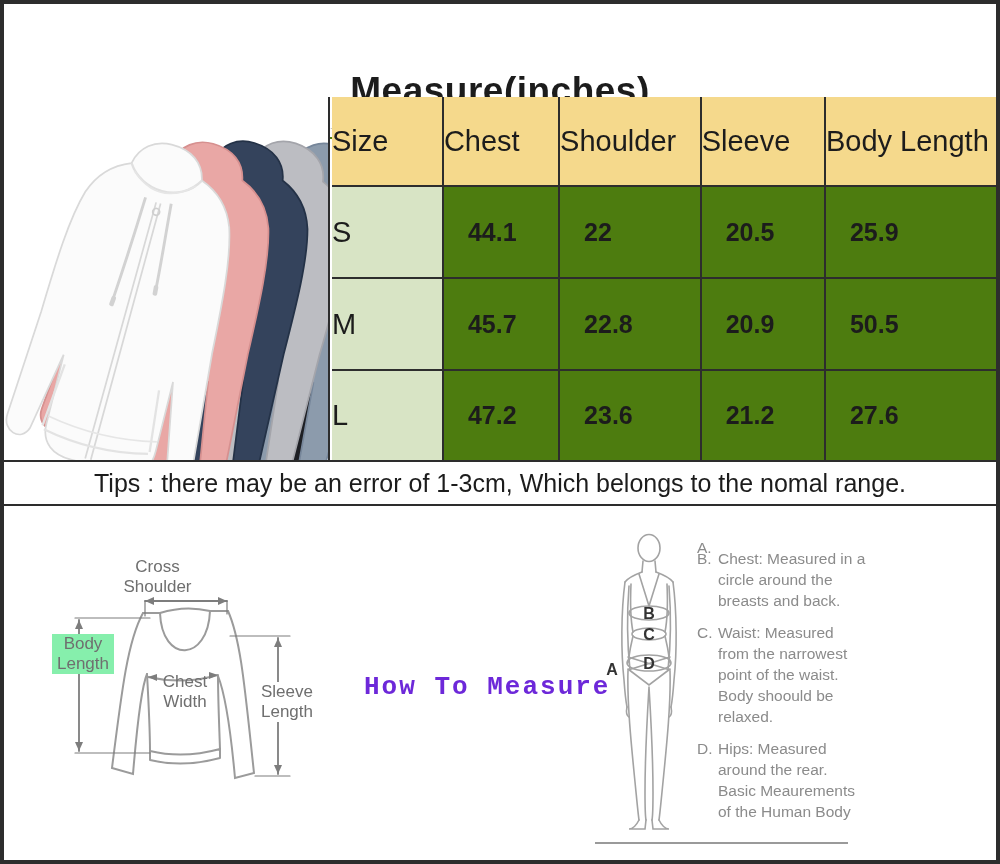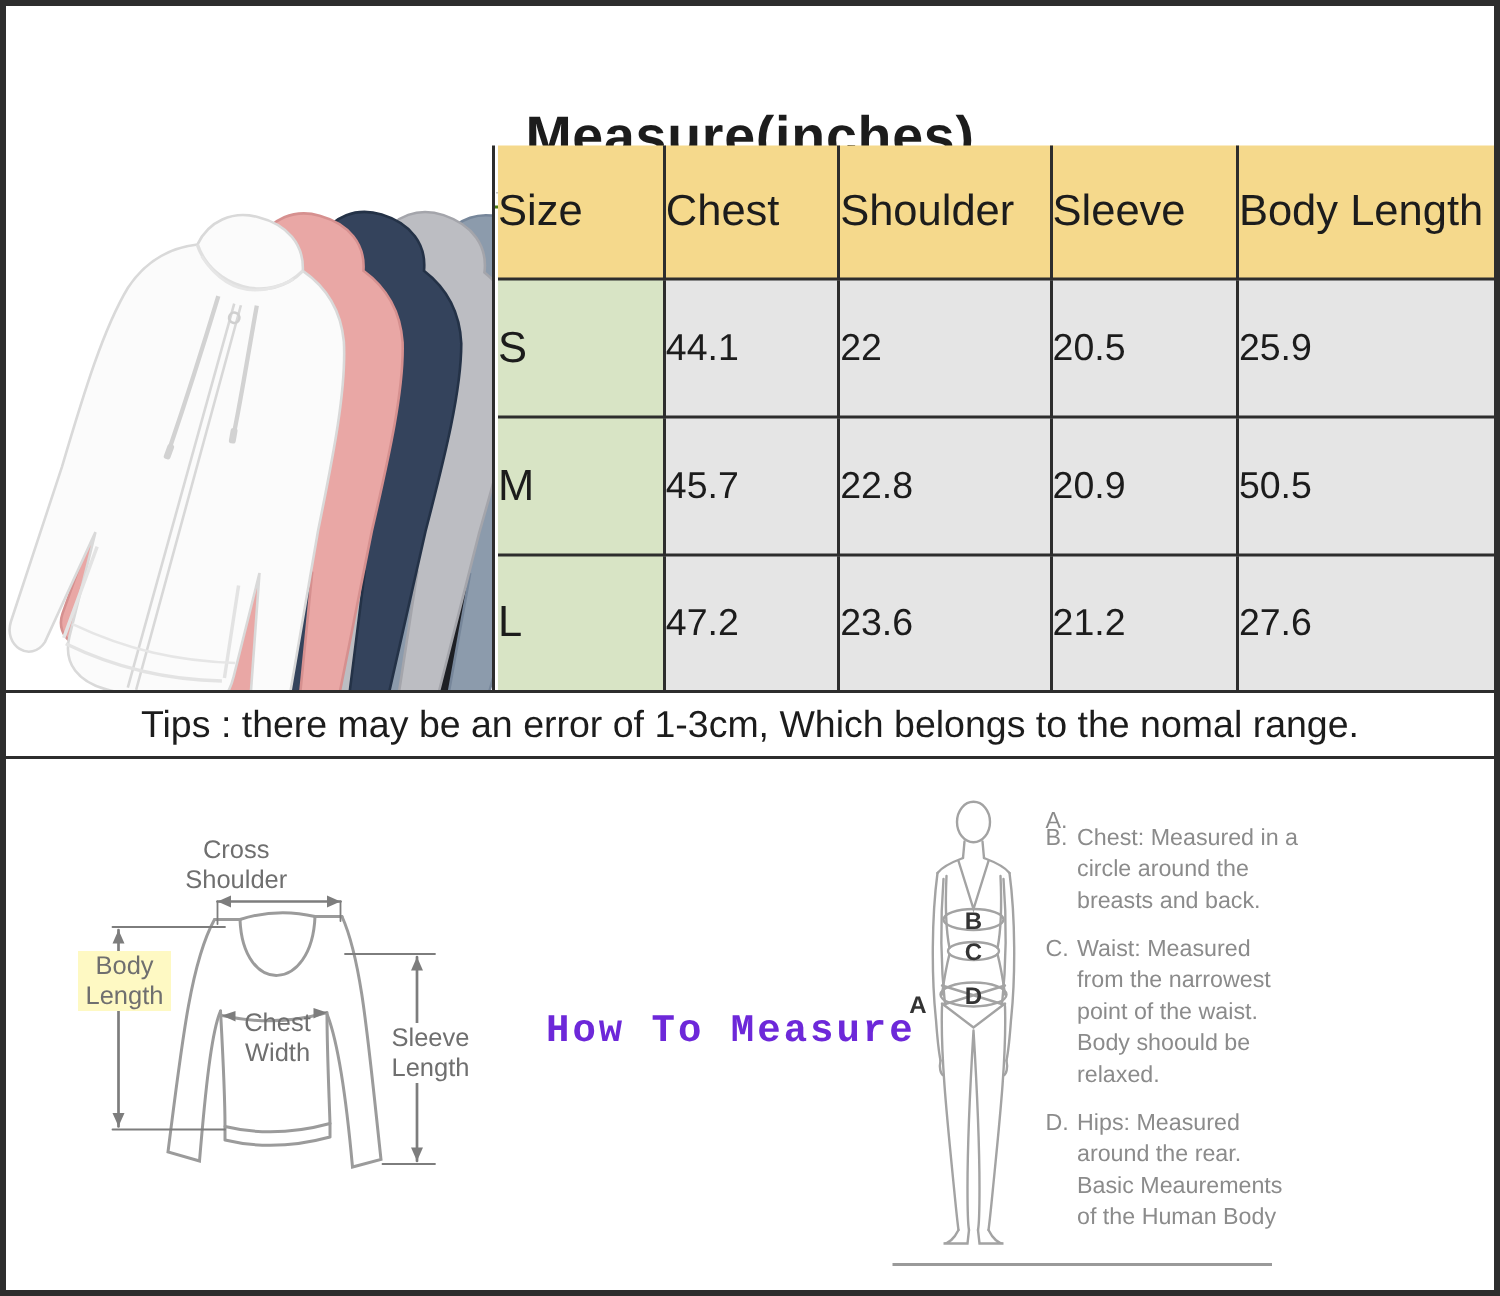--- a/index.html
+++ b/index.html
@@ -18,35 +18,35 @@
     text-align:center;font-size:37px;font-weight:bold;letter-spacing:0.5px;}
 
   
   .product-cell{position:absolute;left:0;top:97px;width:330px;height:363px;
     border-right:2px solid #2d2d2d;box-sizing:border-box;overflow:hidden;background:#fff;}
   .table-cell{position:absolute;left:332px;top:97px;width:668px;height:363px;}
   table.size-table{width:100%;height:100%;border-collapse:collapse;border-style:hidden;table-layout:fixed;}
   table.size-table th,table.size-table td{border:2px solid #2d2d2d;text-align:left;vertical-align:middle;padding:0;}
   table.size-table thead th{background:#f5d98c;font-size:29px;font-weight:400;height:88px;}
   table.size-table tbody th{background:#d8e4c5;font-size:29px;font-weight:400;}
-  table.size-table tbody td{background:#e5e5e5;font-size:25px;font-weight:400;}
+  table.size-table tbody td{background:#4d7c0f;font-size:25px;font-weight:700;padding-left:24px;}
   col.c-size{width:16.6%}col.c-chest{width:17.4%}col.c-shoulder{width:21.2%}col.c-sleeve{width:18.6%}col.c-body{width:26.2%}
 
   
   .tips-row{position:absolute;left:0;top:460px;width:1000px;height:46px;box-sizing:border-box;
     border-top:2px solid #2d2d2d;border-bottom:2px solid #2d2d2d;
     display:flex;align-items:center;justify-content:center;font-size:25px;}
 
   
   .bottom-section{position:absolute;left:0;top:520px;width:1000px;height:340px;}
   .garment-svg{position:absolute;left:28px;top:8px;}
   .diagram-label{position:absolute;white-space:pre-line;text-align:center;
     color:#6f6f6f;font-size:17px;line-height:20px;}
   .lbl-cross{left:95px;top:37px;width:125px;}
-  .lbl-bodylen{left:52px;top:114px;width:62px;background:#fef9c3;}
+  .lbl-bodylen{left:52px;top:114px;width:62px;background:#86efac;}
   .lbl-chestw{left:148px;top:152px;width:74px;}
   .lbl-sleevelen{left:252px;top:162px;width:70px;background:#fff;}
   .htm-heading{position:absolute;left:364px;top:152px;font-family:"Liberation Mono","DejaVu Sans Mono",monospace;
     font-size:26px;font-weight:bold;letter-spacing:2px;color:#6d28d9;}
   .figure-svg{position:absolute;left:593px;top:0;}
   .instructions{position:absolute;left:697px;top:17px;width:172px;color:#8b8b8b;}
   .instr{position:relative;padding-left:21px;margin-bottom:11px;font-size:15.5px;line-height:21px;}
   .instr-letter{position:absolute;left:0;top:0;}
   .instr-text{white-space:pre-line;}
   .caption-line{position:absolute;left:595px;top:322px;width:253px;border-top:2px solid #9a9a9a;}

